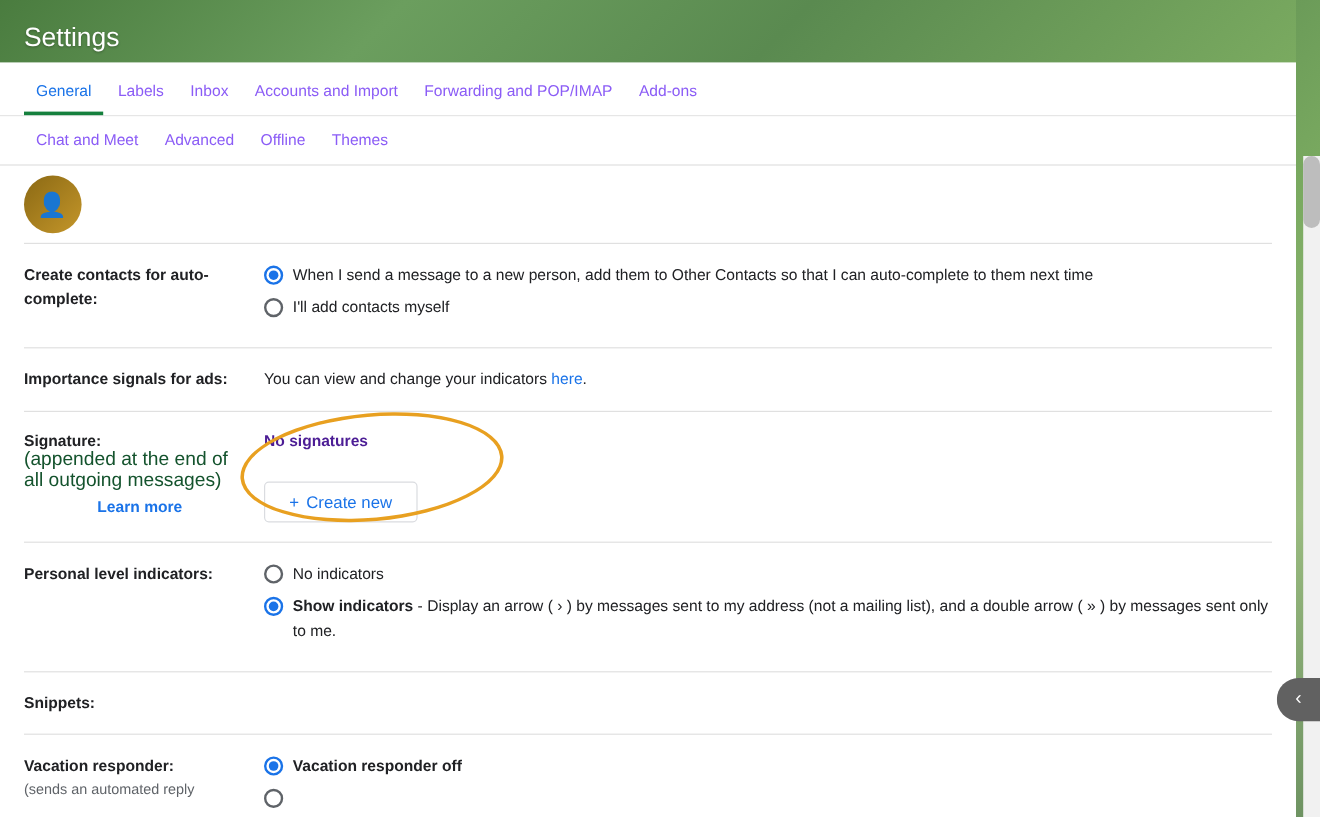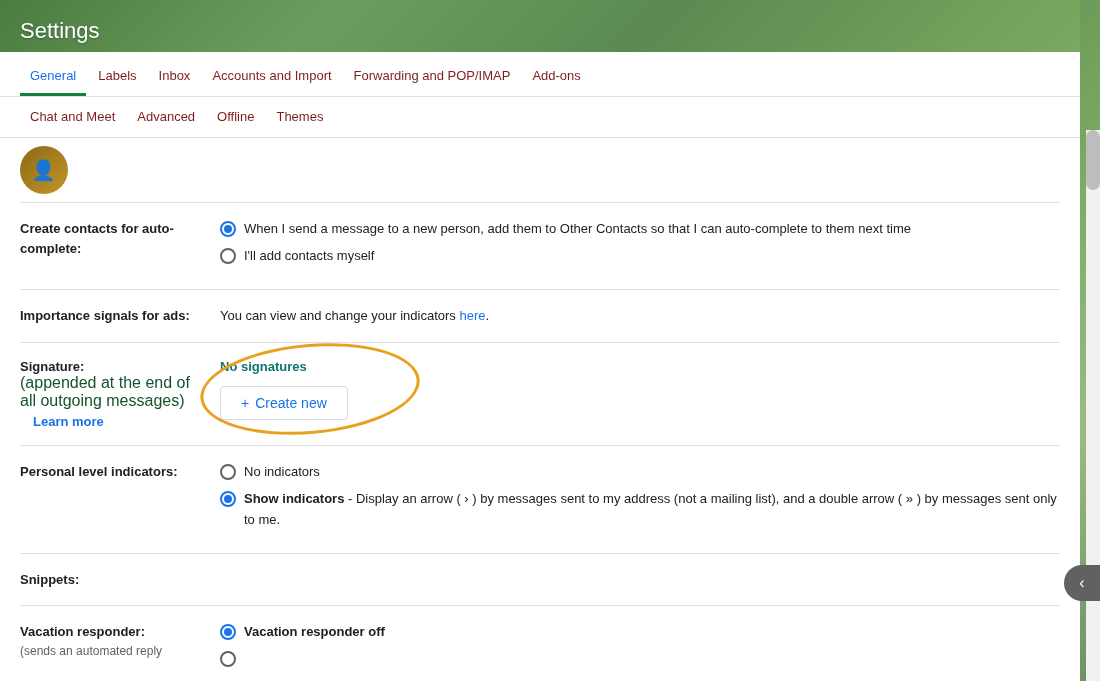--- a/index.html
+++ b/index.html
@@ -56,21 +56,21 @@
       flex-wrap: wrap;
     }
 
     .tabs-row-1 {
       padding-top: 4px;
     }
 
     .tab {
       padding: 12px 10px 10px 10px;
       cursor: pointer;
-      color: #7f1d1d;
+      color: #8b5cf6;
       font-size: 13px;
       text-decoration: none;
       white-space: nowrap;
       border-bottom: 3px solid transparent;
       margin-right: 2px;
     }
 
     .tab.active {
       color: #1a73e8;
       border-bottom: 3px solid #15803d;
@@ -169,20 +169,21 @@
     }
 
     .radio-btn.unchecked {
       border-color: #5f6368;
     }
 
     
     a.link {
       color: #1a73e8;
       text-decoration: none;
+      text-align: center;
     }
 
     
     .signature-section {
       padding: 16px 0;
       border-bottom: 1px solid #e0e0e0;
     }
 
     .signature-inner {
       display: flex;
@@ -196,22 +197,22 @@
       color: #202124;
       padding-right: 20px;
     }
 
     .signature-content {
       flex: 1;
     }
 
     .no-signatures-text {
       font-weight: bold;
-      color: #0f766e;
-      margin-bottom: 12px;
+      color: #4c1d95;
+      margin-bottom: 27px;
     }
 
     
     .create-new-btn {
       display: inline-flex;
       align-items: center;
       gap: 6px;
       padding: 8px 20px;
       border: 1px solid #dadce0;
       border-radius: 4px;

